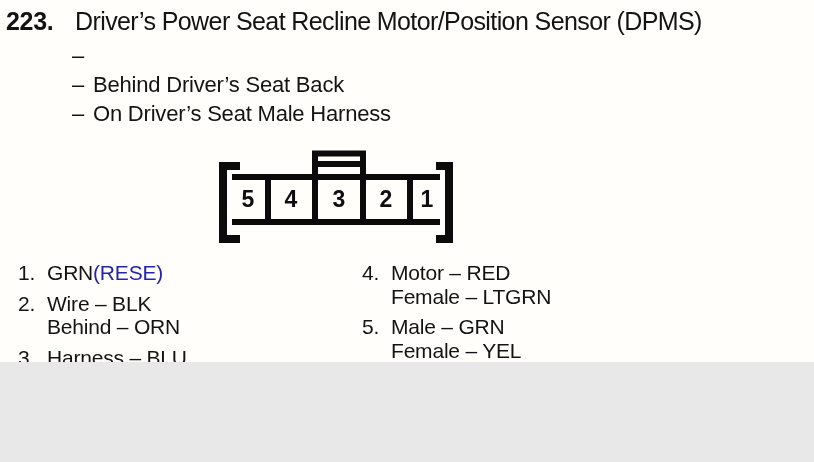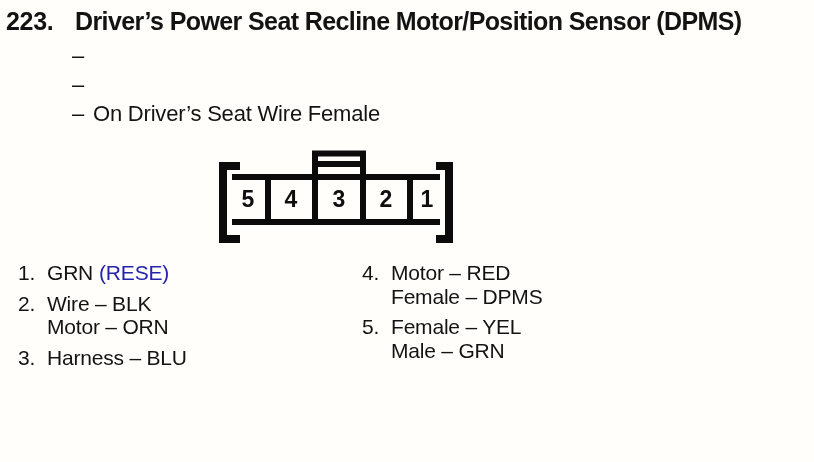--- a/index.html
+++ b/index.html
@@ -2,34 +2,34 @@
 <html style="--signal-blue: #2424ac; --ink: #131313;"><head>
 <meta charset="utf-8">
 <style>
   html,body{margin:0;padding:0;}
   body{
     font-family:"Liberation Sans","DejaVu Sans",sans-serif;
     background:#e8e8e8;
   }
   .page{
     position:relative;
-    width:814px;height:462px;
+    width:814px;height:362px;
     background:#fffefb;
     overflow:hidden;
     color:var(--ink,#131313);
   }
   
   .title-num{
     position:absolute;left:6px;top:7px;
     font-size:25px;font-weight:bold;letter-spacing:-0.3px;
     white-space:nowrap;
   }
   .title-text{
     position:absolute;left:75px;top:7px;
-    font-size:25px;font-weight:bold;letter-spacing:-0.6px;
+    font-size:25px;font-weight:normal;letter-spacing:-0.6px;
     white-space:nowrap;
   }
   .notes{
     position:absolute;left:72px;top:41px;
     font-size:22px;line-height:29px;letter-spacing:-0.2px;
   }
   .note-line{display:flex;}
   .note-dash{display:inline-block;width:21px;flex:none;}
   
   .connector{
@@ -47,40 +47,41 @@
   
   .pin-col{
     position:absolute;top:261px;
     font-size:21px;line-height:23.5px;letter-spacing:-0.2px;
   }
   .col-left{left:18px;}
   .col-right{left:362px;}
   .pin-item{display:flex;margin-bottom:7px;}
   .pin-num{width:29px;flex:none;}
   .sig{color:var(--signal-blue,#2424ac);}
-  .sig-inline{margin-left:6px;}
+  .sig-inline{}
 </style>
 </head>
 <body>
 
 <div class="page">
 
   <span class="title-num">223.</span>
   <span class="title-text">Driver’s Power Seat Recline Motor/Position Sensor (DPMS)</span>
 
   <div class="notes">
     <div class="note-line">
       <span class="note-dash">–</span>
     </div>
     <div class="note-line">
       <span class="note-dash">–</span>
+      <span>Behind Driver’s Seat Back</span>
     </div>
     <div class="note-line">
       <span class="note-dash">–</span>
-      <span>On Driver’s Seat Wire Female</span>
+      <span>On Driver’s Seat Male Harness</span>
     </div>
   </div>
 
   <svg class="connector" width="252" height="105" viewBox="0 0 252 105">
 
     <path class="body-stroke" d="M105 35 V 11.5 H 153 V 35"></path>
     <line class="body-stroke" x1="102" y1="22" x2="156" y2="22"></line>
 
     <line class="body-stroke" x1="22" y1="35" x2="230" y2="35"></line>
     <line class="body-stroke" x1="22" y1="80" x2="230" y2="80"></line>
@@ -106,46 +107,46 @@
       <span class="pin-num">1.</span>
       <div class="pin-lines">
         <div><span>GRN</span><span class="sig sig-inline">(RESE)</span></div>
       </div>
     </div>
 
     <div class="pin-item">
       <span class="pin-num">2.</span>
       <div class="pin-lines">
         <div>Wire – BLK</div>
-        <div>Motor – ORN</div>
+        <div>Behind – ORN</div>
       </div>
     </div>
 
     <div class="pin-item">
       <span class="pin-num">3.</span>
       <div class="pin-lines">
         <div>Harness – BLU</div>
       </div>
     </div>
 
   </div>
 
   <div class="pin-col col-right">
 
     <div class="pin-item">
       <span class="pin-num">4.</span>
       <div class="pin-lines">
         <div>Motor – RED</div>
-        <div>Female – DPMS</div>
+        <div>Female – LTGRN</div>
       </div>
     </div>
 
     <div class="pin-item">
       <span class="pin-num">5.</span>
       <div class="pin-lines">
+        <div>Male – GRN</div>
         <div>Female – YEL</div>
-        <div>Male – GRN</div>
       </div>
     </div>
 
   </div>
 
 </div>
 
 </body></html>

